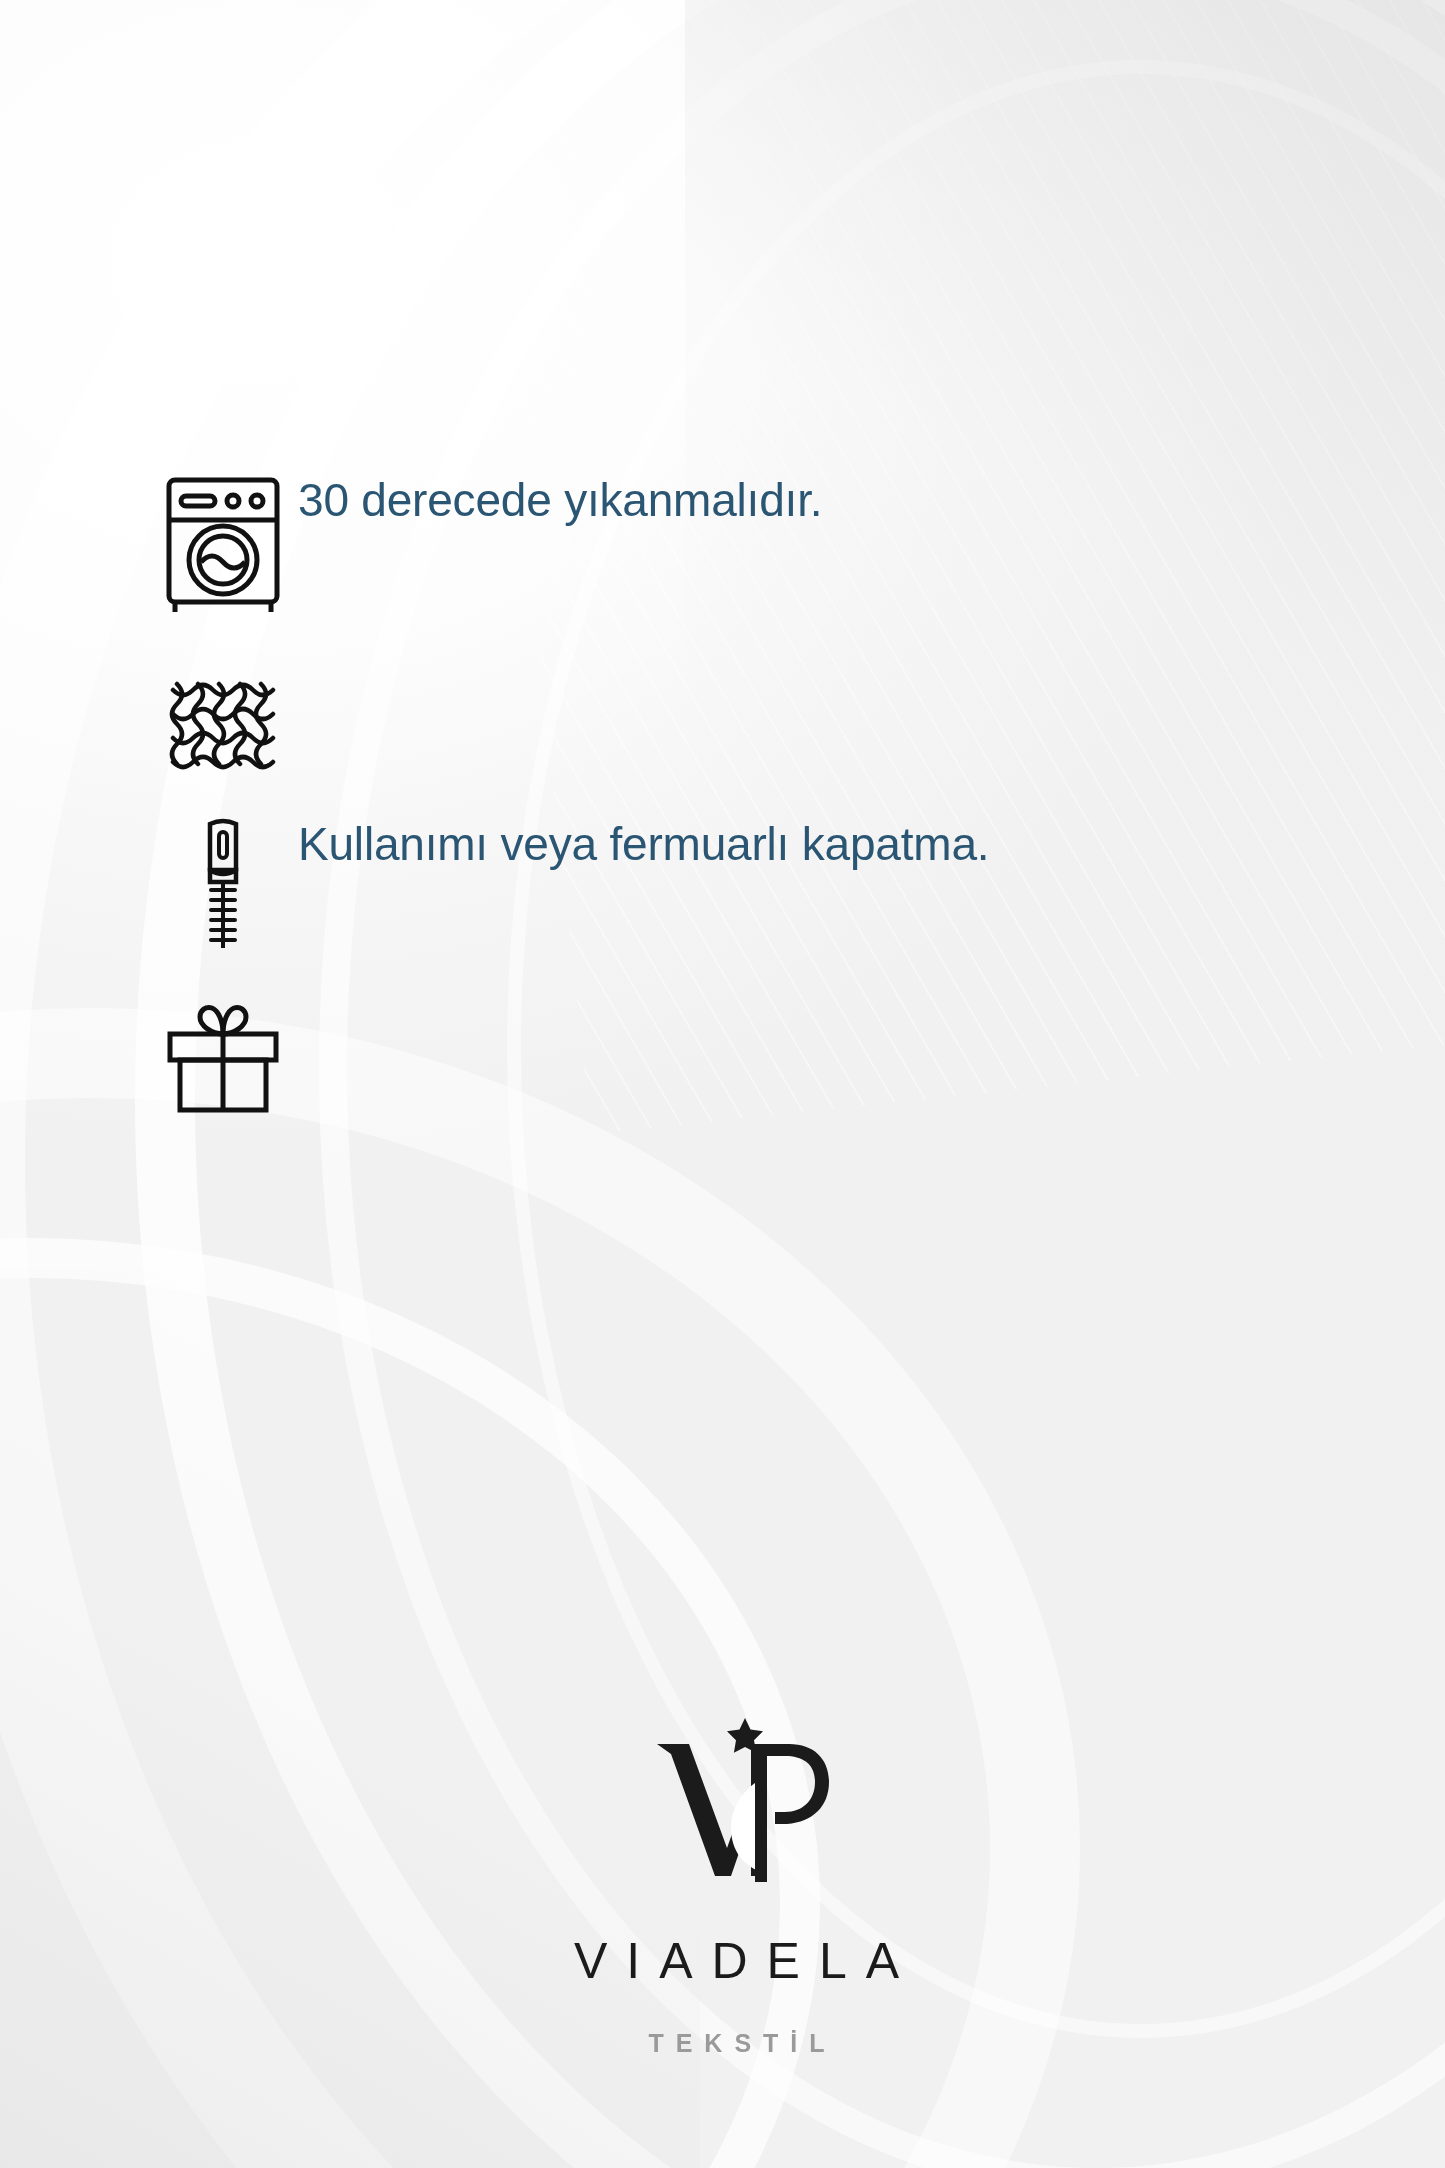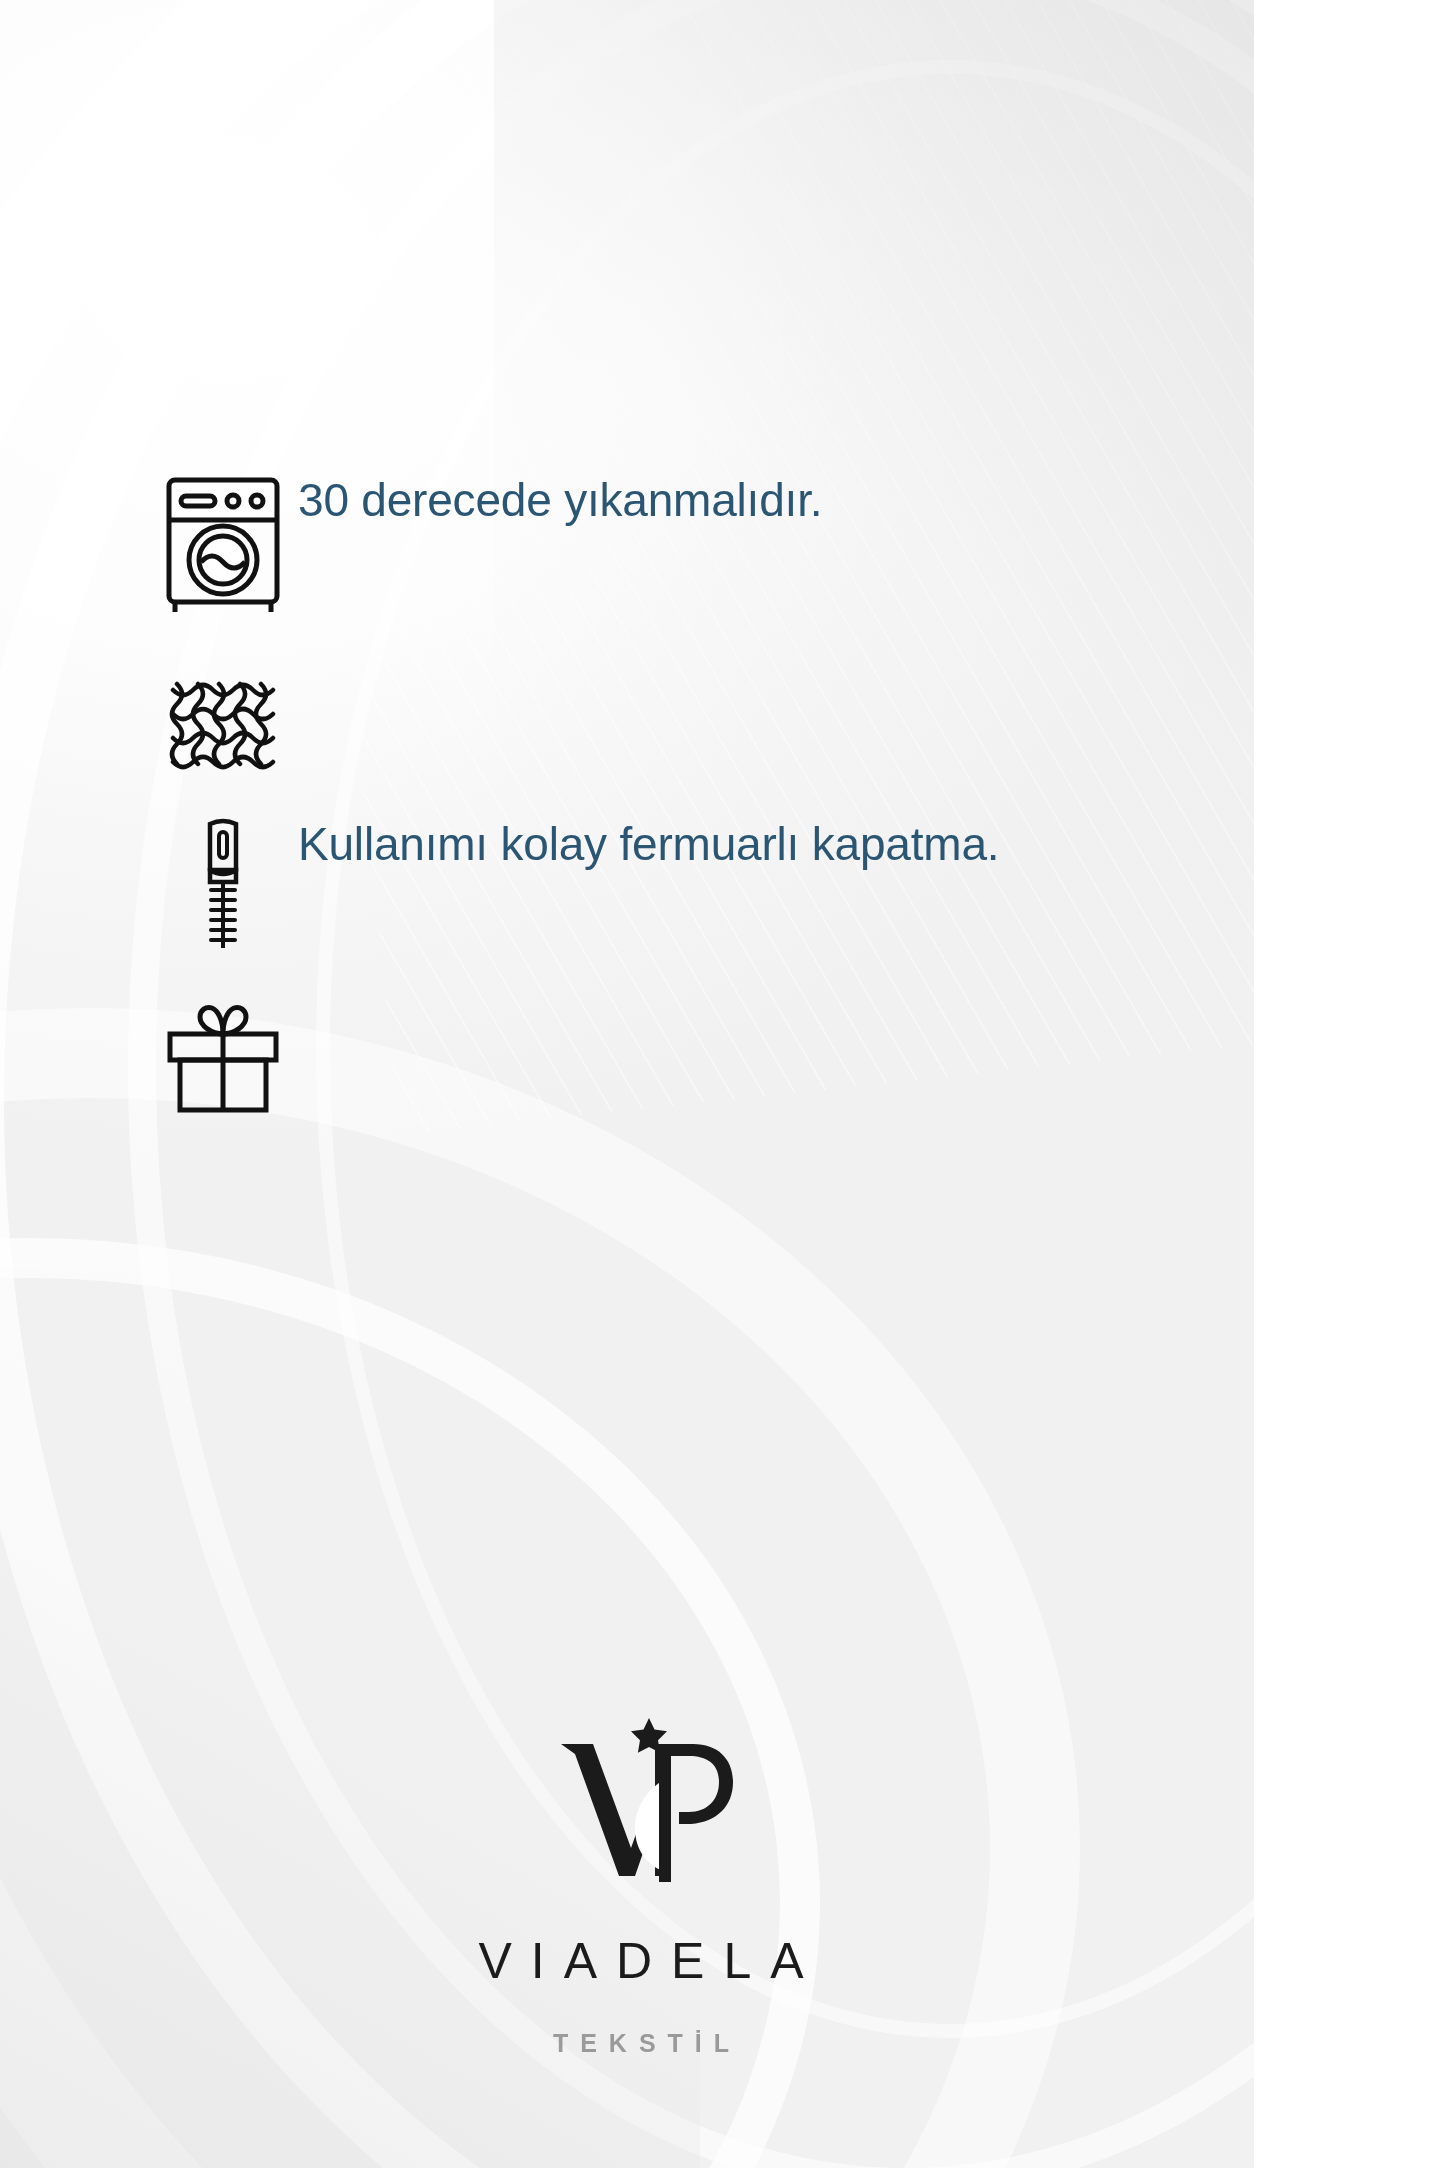--- a/index.html
+++ b/index.html
@@ -9,21 +9,21 @@
   body {
     width: 1445px;
     height: 2168px;
     font-family: "Liberation Sans", sans-serif;
     background: #ffffff;
     overflow: hidden;
   }
 
   .poster {
     position: relative;
-    width: 1254px;
+    width: 1445px;
     height: 2168px;
     background:
       radial-gradient(ellipse 1100px 900px at 18% 12%, #ffffff 0%, #fdfdfd 40%, #f6f6f6 70%, #f1f1f1 100%),
       linear-gradient(120deg, #fafafa 0%, #f4f4f4 45%, #eeeeee 75%, #e9e9e9 100%);
     overflow: hidden;
   }
 
   
   .swoosh {
     position: absolute;
@@ -233,21 +233,21 @@
             <line x1="23" y1="74" x2="47" y2="74"></line>
             <line x1="23" y1="84" x2="47" y2="84"></line>
             <line x1="23" y1="94" x2="47" y2="94"></line>
             <line x1="23" y1="104" x2="47" y2="104"></line>
             <line x1="23" y1="114" x2="47" y2="114"></line>
             <line x1="23" y1="124" x2="47" y2="124"></line>
           </g>
           <line x1="35" y1="66" x2="35" y2="132" stroke="#111111" stroke-width="4"></line>
         </svg>
       </div>
-      <div class="text">Kullanımı kolay fermuarlı kapatma.</div>
+      <div class="text">Kullanımı veya fermuarlı kapatma.</div>
     </div>
 
     <div class="feature f4">
       <div class="icon-wrap">
         <svg width="126" height="116" viewBox="0 0 126 116" fill="none" xmlns="http://www.w3.org/2000/svg">
           <path d="M63 34 C52 34 40 26 40 17 C40 10 46 6 52 8 C59 11 63 22 63 34 Z" stroke="#111111" stroke-width="5" fill="none"></path>
           <path d="M63 34 C74 34 86 26 86 17 C86 10 80 6 74 8 C67 11 63 22 63 34 Z" stroke="#111111" stroke-width="5" fill="none"></path>
           <rect x="10" y="34" width="106" height="26" stroke="#111111" stroke-width="5"></rect>
           <rect x="20" y="60" width="86" height="50" stroke="#111111" stroke-width="5"></rect>
           <line x1="63" y1="34" x2="63" y2="110" stroke="#111111" stroke-width="5"></line>

